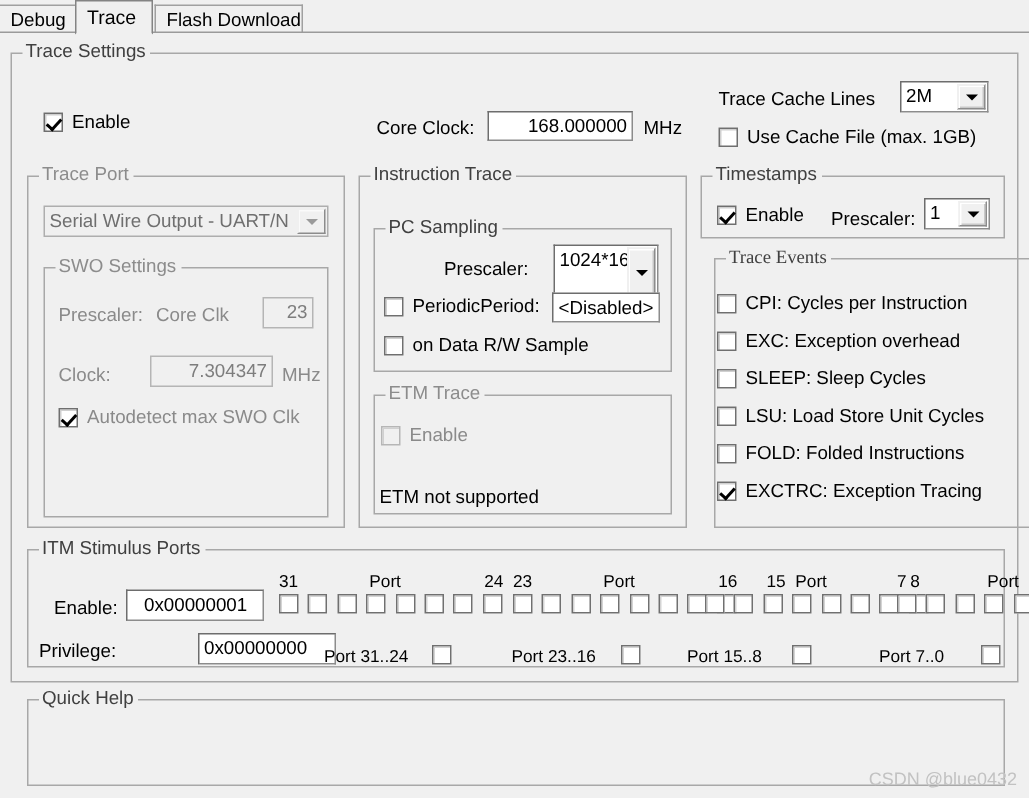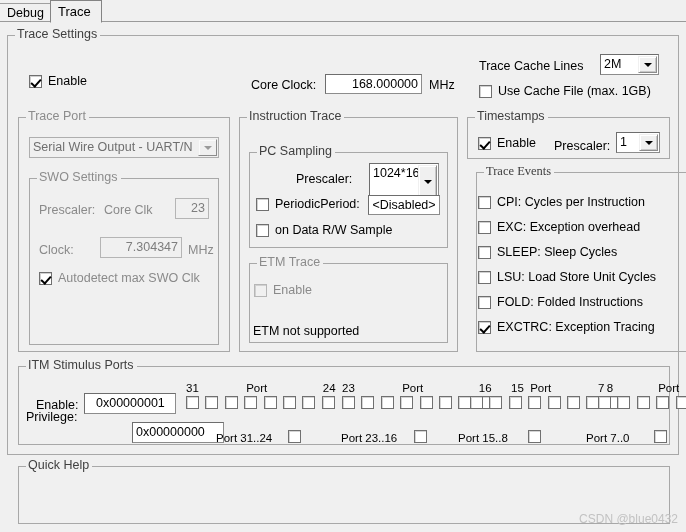--- a/index.html
+++ b/index.html
@@ -209,20 +209,21 @@
     color: #c2c2c2;
     white-space: nowrap;
   }
 </style>
 </head>
 <body>
 
 <div class="tabstrip">
   <div class="tab" id="tab0">Debug</div>
   <div class="tab active" id="tab1">Trace</div>
+  <div class="tab" id="tab2">Flash Download</div>
 </div>
 
 <div class="group" style="left:7px; top:35px; width:672px; height:420px;">
   <div class="glabel">Trace Settings</div>
 </div>
 
 <div class="cbrow" style="left:29px; top:75px;">
   <div class="cb checked"></div>
   <div class="cbtext">Enable</div>
 </div>
@@ -338,21 +339,21 @@
 <div class="cbrow" style="left:478px; top:321px;">
   <div class="cb checked"></div>
   <div class="cbtext">EXCTRC: Exception Tracing</div>
 </div>
 
 <div class="group" style="left:18px; top:366px; width:652px; height:79px;">
   <div class="glabel">ITM Stimulus Ports</div>
 </div>
 <div class="lbl" style="left:36px; top:398px;">Enable:</div>
 <div class="field" style="left:84px; top:393px; width:92px; height:21px;padding-left:11px;">0x00000001</div>
-<div class="lbl" style="left:26px; top:410px;text-align:right;">Privilege:</div>
+<div class="lbl" style="left:26px; top:427px;text-align:right;">Privilege:</div>
 <div class="field" style="left:84px; top:422px; width:92px; height:21px;margin-left:48px;">0x00000000</div>
 
 <div id="port-area">
     <div class="porthdr" style="left: 186px; top: 382px;">31</div>
     <div class="porthdr" style="left: 246.2px; top: 382px;">Port</div>
     <div class="porthdr" style="left: 322.8px; top: 382px;">24</div>
     <div class="portcb" style="left: 186px; top: 396px;"></div>
     <div class="portcb" style="left: 205.4px; top: 396px;"></div>
     <div class="portcb" style="left: 224.8px; top: 396px;"></div>
     <div class="portcb" style="left: 244.2px; top: 396px;"></div>

